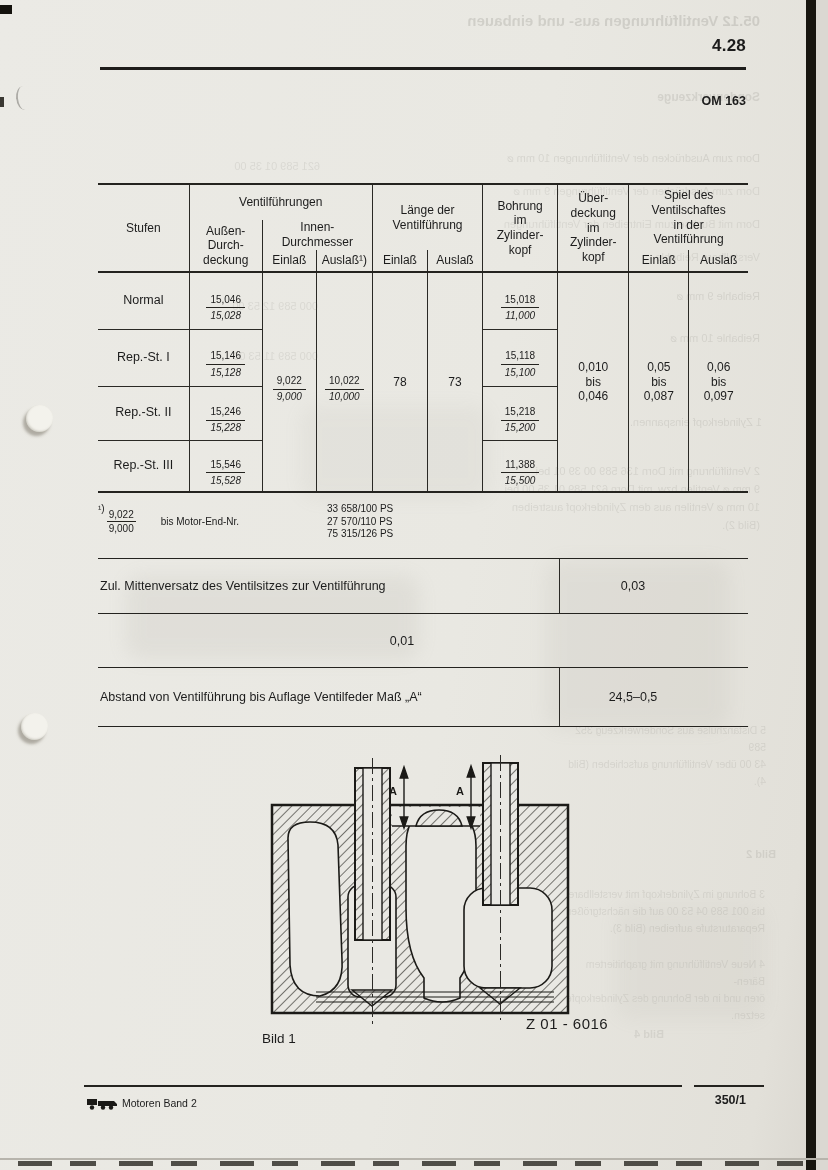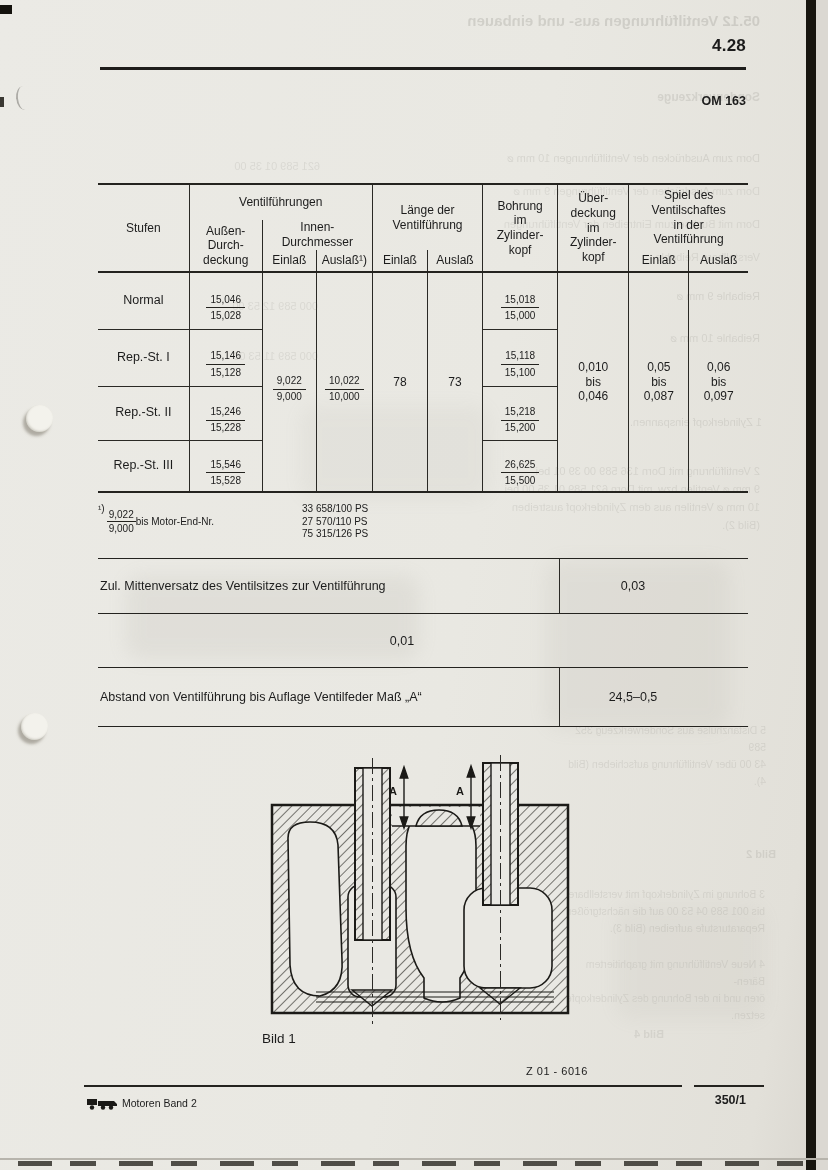--- a/index.html
+++ b/index.html
@@ -17,39 +17,39 @@
              border-top:2px solid #24231f;border-bottom:2px solid #24231f;
              font-size:12px;line-height:1.22;}
   table.spec th,table.spec td{padding:0;margin:0;font-weight:400;text-align:center;vertical-align:middle;white-space:pre-line;}
   thead.hd{border-bottom:2.5px solid #24231f;}
   .br{border-right:1px solid #2a2925;}
   .sep{border-bottom:1px solid #2a2925;}
   td.stufen{text-align:left;padding-left:6px;font-size:12.5px;}
   th.stufen-h{text-align:left;padding-left:6px;}
   .frac{display:inline-block;font-size:10px;}
   .frac .ft{display:block;border-bottom:1.3px solid #24231f;padding:0 4px 1.5px;}
-  .frac .fb{display:block;padding-top:1.5px;}
+  .frac .fb{display:block;padding-top:1.5px;font-style:italic;}
   
   .fnote{left:98px;top:503px;width:480px;display:flex;align-items:center;font-size:10px;}
   .fn-frac{display:inline-block;font-size:10px;}
   .fn-frac .ft{display:block;border-bottom:1px solid #24231f;padding:0 2px 1px;}
   .fn-frac .fb{display:block;padding-top:1px;text-align:center;}
   .fn-mark{align-self:flex-start;margin-right:2px;}
-  .fn-text{margin-left:0;}
+  .fn-text{margin-left:25px;}
   .fn-engines{margin-left:88px;white-space:pre-line;line-height:12.5px;}
   
   .xspecs{left:98px;top:558px;width:650px;}
   .xrow{display:flex;border-top:1.6px solid #24231f;text-align:right;}
   .xrow:last-child{border-bottom:1.6px solid #24231f;}
   .xlabel{width:459px;display:flex;align-items:center;padding-left:2px;
           font-size:12.5px;white-space:pre-line;line-height:17px;border-right:1px solid #2a2925;}
   .xvalue{flex:1;display:flex;align-items:center;justify-content:center;font-size:12.5px;padding-right:42px;}
   
   .fig-caption{left:262px;top:1031px;font-size:13.5px;}
-  .fig-code{left:526px;top:1065px;font-size:11px;letter-spacing:.5px;}
+  .fig-code{left:526px;top:1015px;font-size:15px;letter-spacing:.5px;}
   
   .ft-rule1{left:84px;top:1085px;width:598px;height:2px;background:#24231f;}
   .ft-rule2{left:694px;top:1085px;width:70px;height:2px;background:#24231f;}
   .ft-book{left:122px;top:1097px;font-size:10.5px;}
   .ft-page{left:660px;top:1093px;width:86px;text-align:right;font-size:12.5px;font-weight:700;}
   
   .bleed{position:absolute;transform:scaleX(-1);color:#6f6d66;white-space:pre-line;filter:blur(.6px);}
   .blotch{position:absolute;background:#9b988e;filter:blur(9px);border-radius:18px;}
   .hole{position:absolute;width:27px;height:27px;border-radius:50%;background:#f3f2ec;
         box-shadow:-3px 4px 3px rgba(125,120,108,.55), inset 1px -1px 2px rgba(150,145,133,.35);}
@@ -165,21 +165,21 @@
           </td>
           <td class="br" rowspan="4">
             <span class="frac"><span class="ft">9,022</span><span class="fb">9,000</span></span>
           </td>
           <td class="br" rowspan="4">
             <span class="frac"><span class="ft">10,022</span><span class="fb">10,000</span></span>
           </td>
           <td class="br" rowspan="4">78</td>
           <td class="br" rowspan="4">73</td>
           <td class="br sep">
-            <span class="frac"><span class="ft">15,018</span><span class="fb">15,000</span></span>
+            <span class="frac"><span class="ft">15,018</span><span class="fb">11,000</span></span>
           </td>
           <td class="br" rowspan="4">0,010
 bis
 0,046</td>
           <td class="br" rowspan="4">0,05
 bis
 0,087</td>
           <td rowspan="4">0,06
 bis
 0,097</td>
@@ -201,21 +201,21 @@
           <td class="br sep">
             <span class="frac"><span class="ft">15,218</span><span class="fb">15,200</span></span>
           </td>
         </tr>
         <tr style="height:52px">
           <td class="br stufen">Rep.-St. III</td>
           <td class="br">
             <span class="frac"><span class="ft">15,546</span><span class="fb">15,528</span></span>
           </td>
           <td class="br">
-            <span class="frac"><span class="ft">26,625</span><span class="fb">15,500</span></span>
+            <span class="frac"><span class="ft">11,388</span><span class="fb">15,500</span></span>
           </td>
         </tr>
       </tbody>
     </table>
   </div>
 
   <div class="abs fnote">
     <span class="fn-mark">¹)</span>
     <span class="fn-frac">
       <span class="ft">9,022</span>

